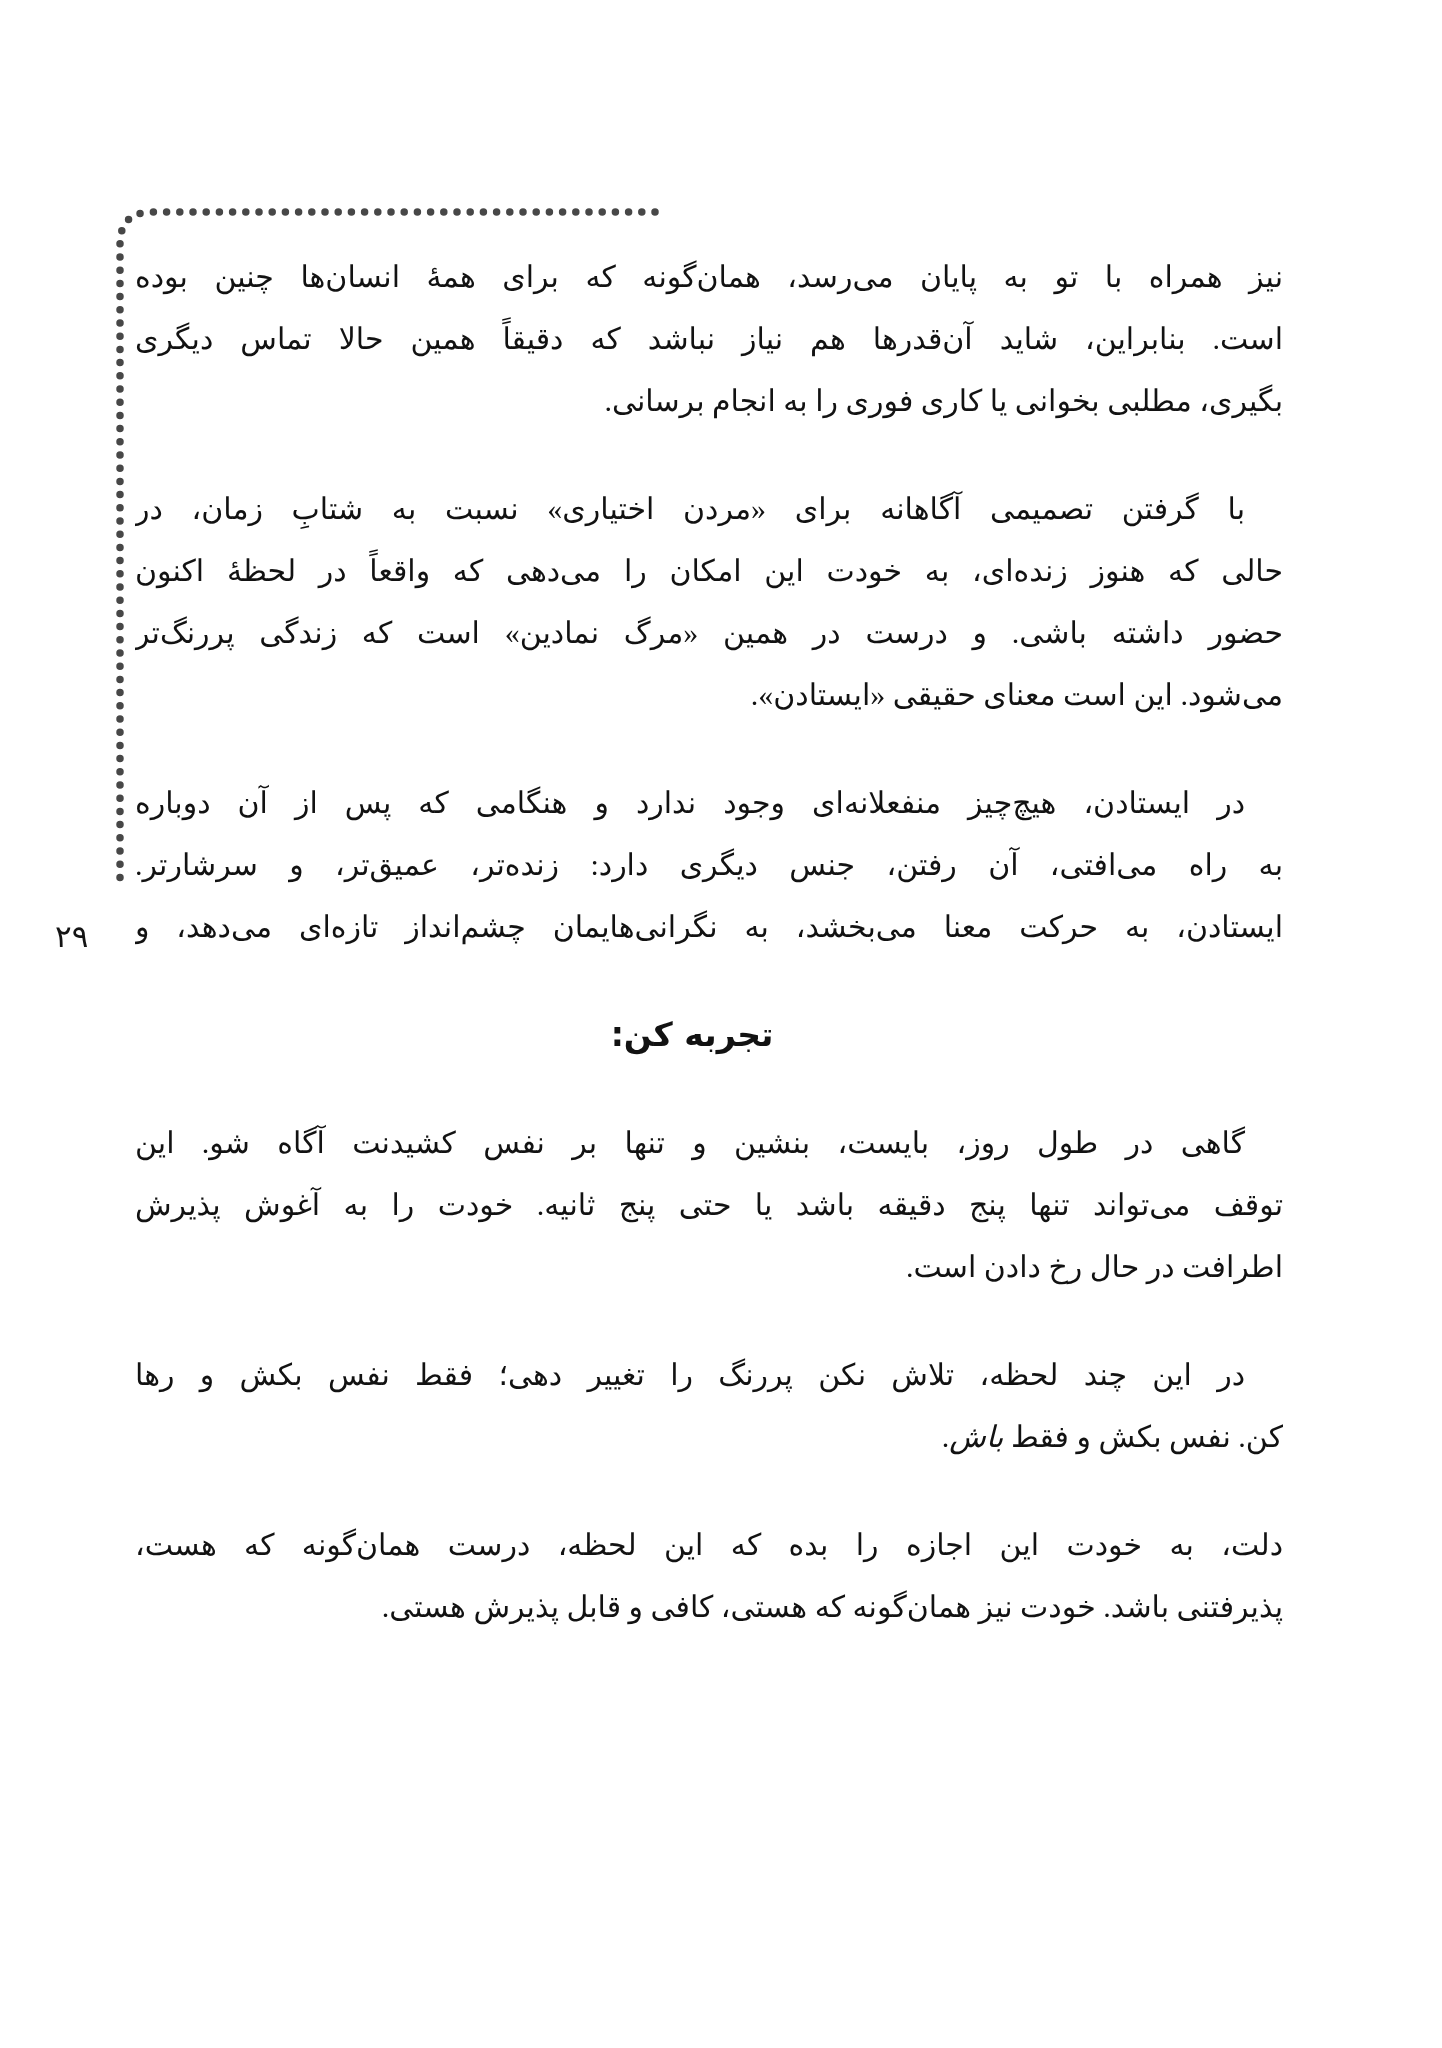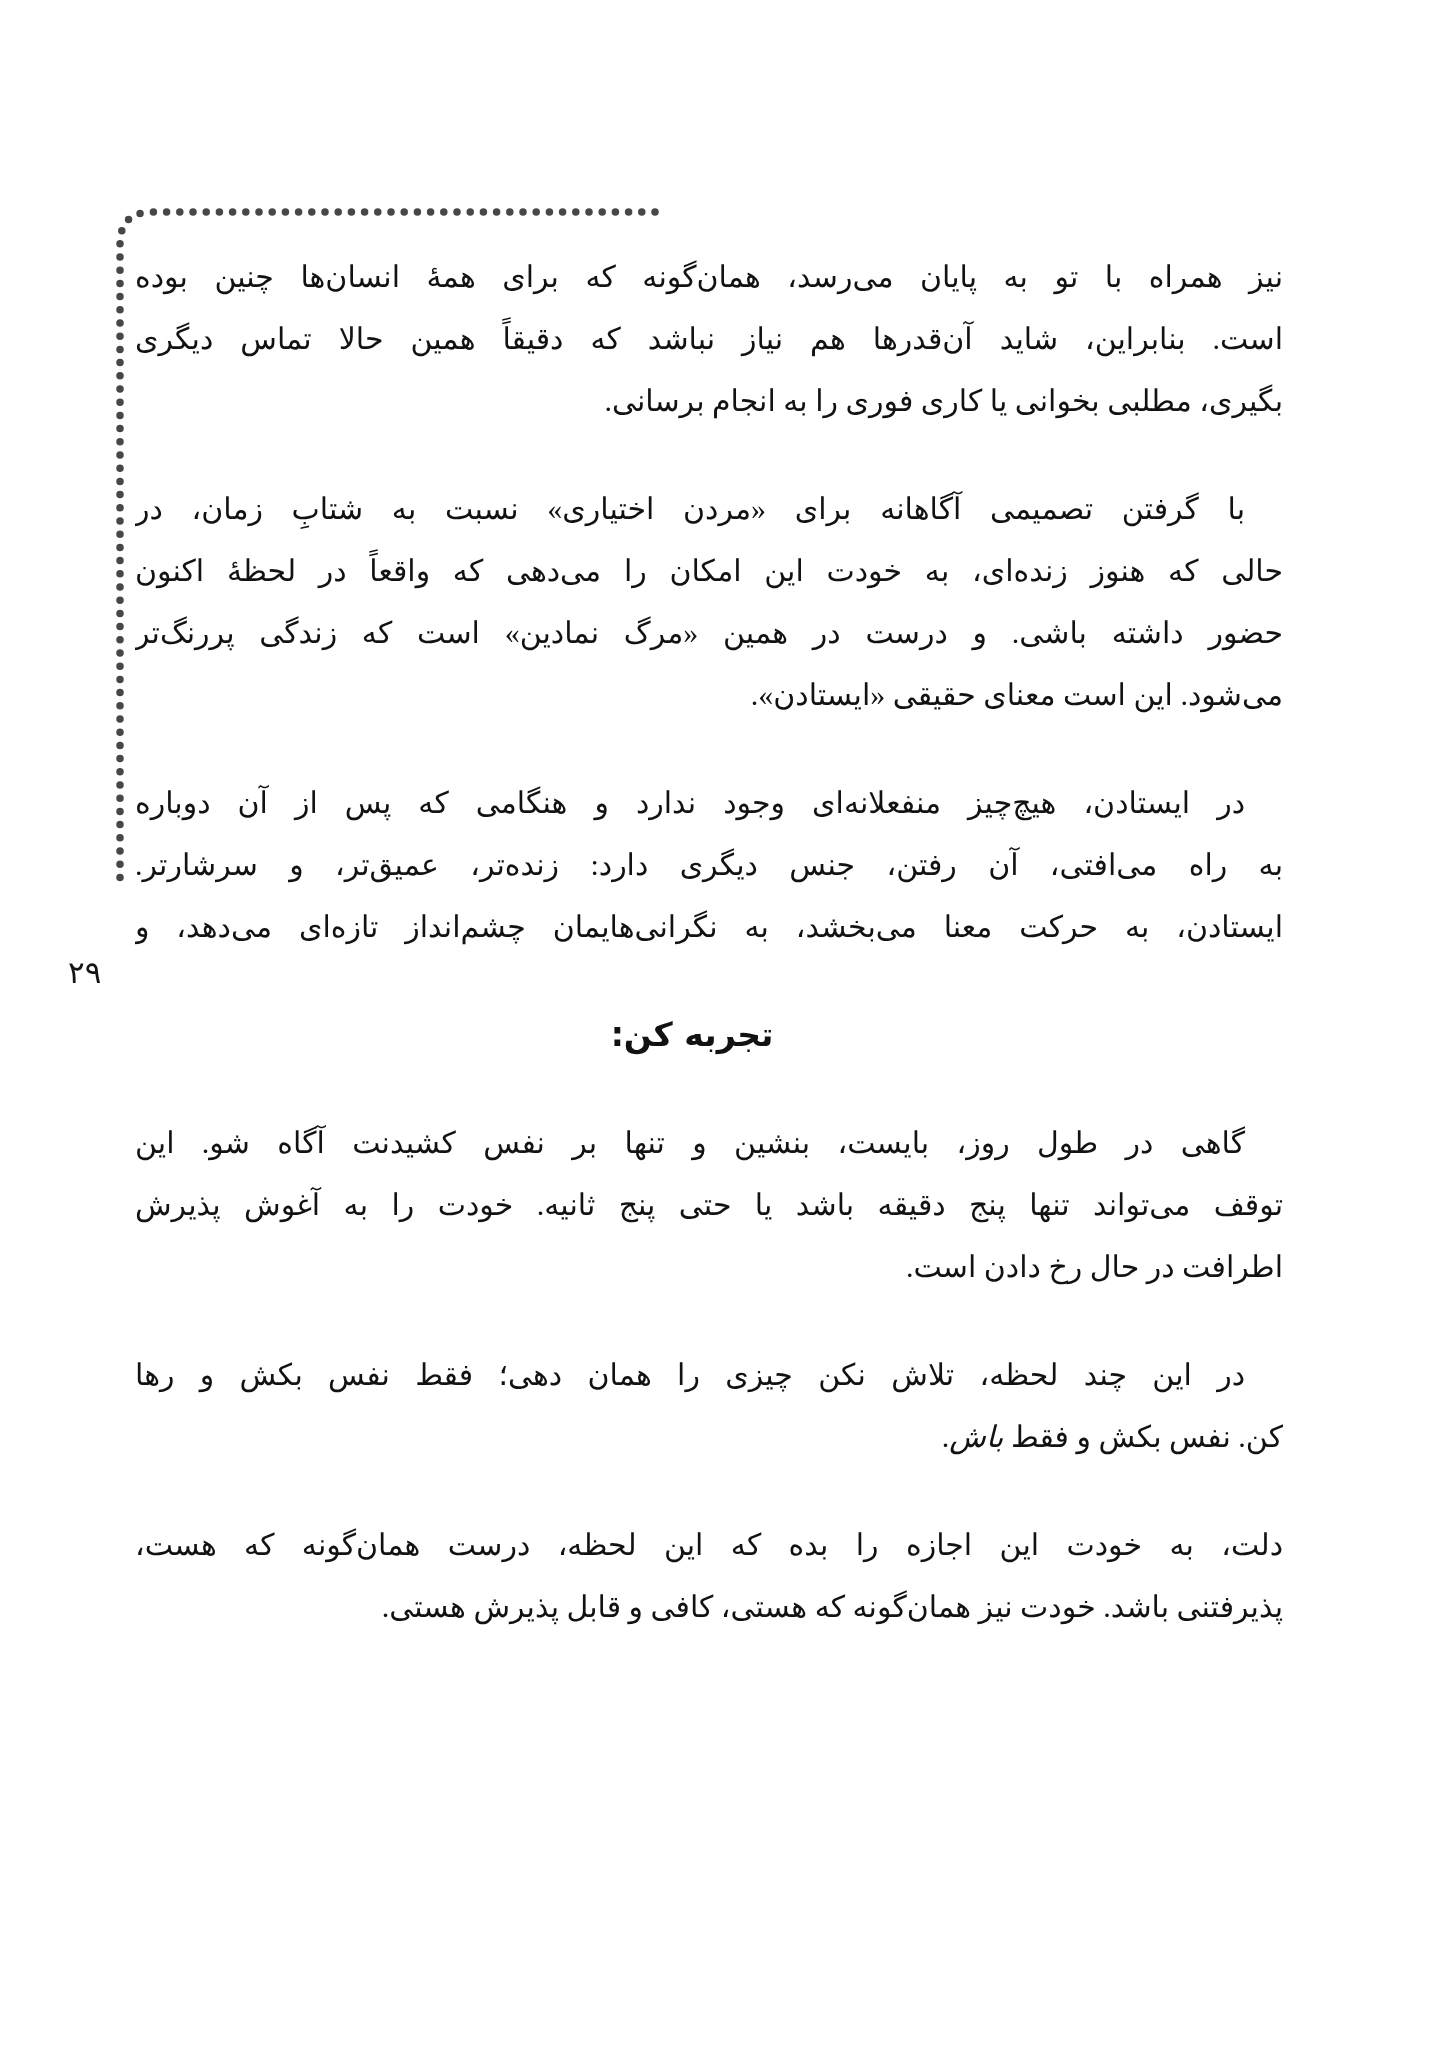--- a/index.html
+++ b/index.html
@@ -17,27 +17,26 @@
     overflow: hidden;
   }
   .border-svg {
     position: absolute;
     top: 0;
     left: 0;
     pointer-events: none;
   }
   .page-number {
     position: absolute;
-    left: 68px;
+    left: 55px;
     top: 918px;
     font-size: 31px;
     letter-spacing: 12px;
     direction: rtl;
     color: #141414;
-    margin-top: 36px;
   }
   .text-block {
     position: absolute;
     top: 246px;
     right: 159px;
     width: 1148px;
     direction: rtl;
   }
   .para {
     margin: 0 0 46px 0;
@@ -103,21 +102,21 @@
 
   <div class="section-heading">تجربه کن:</div>
 
   <div class="para">
     <div class="line indent">گاهی در طول روز، بایست، بنشین و تنها بر نفس کشیدنت آگاه شو. این</div>
     <div class="line">توقف می‌تواند تنها پنج دقیقه باشد یا حتی پنج ثانیه. خودت را به آغوش پذیرش</div>
     <div class="line last">اطرافت در حال رخ دادن است.</div>
   </div>
 
   <div class="para">
-    <div class="line indent">در این چند لحظه، تلاش نکن چیزی را همان دهی؛ فقط نفس بکش و رها</div>
+    <div class="line indent">در این چند لحظه، تلاش نکن پررنگ را تغییر دهی؛ فقط نفس بکش و رها</div>
     <div class="line last"><span>کن. نفس بکش و فقط </span><span class="em-word">باش</span><span>.</span></div>
   </div>
 
   <div class="para">
     <div class="line">دلت، به خودت این اجازه را بده که این لحظه، درست همان‌گونه که هست،</div>
     <div class="line last">پذیرفتنی باشد. خودت نیز همان‌گونه که هستی، کافی و قابل پذیرش هستی.</div>
   </div>
 
 </div>
 

